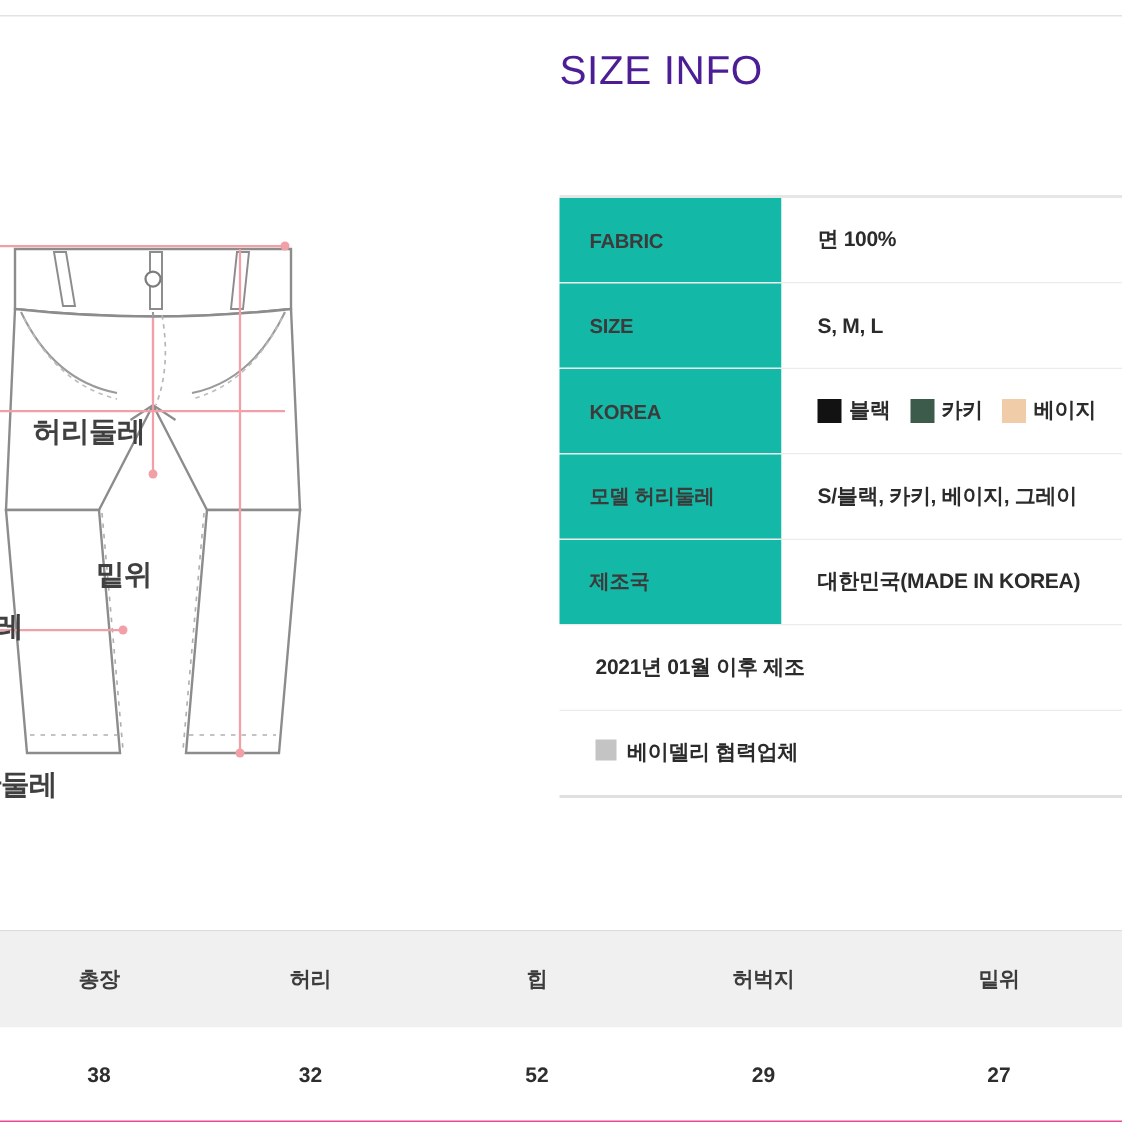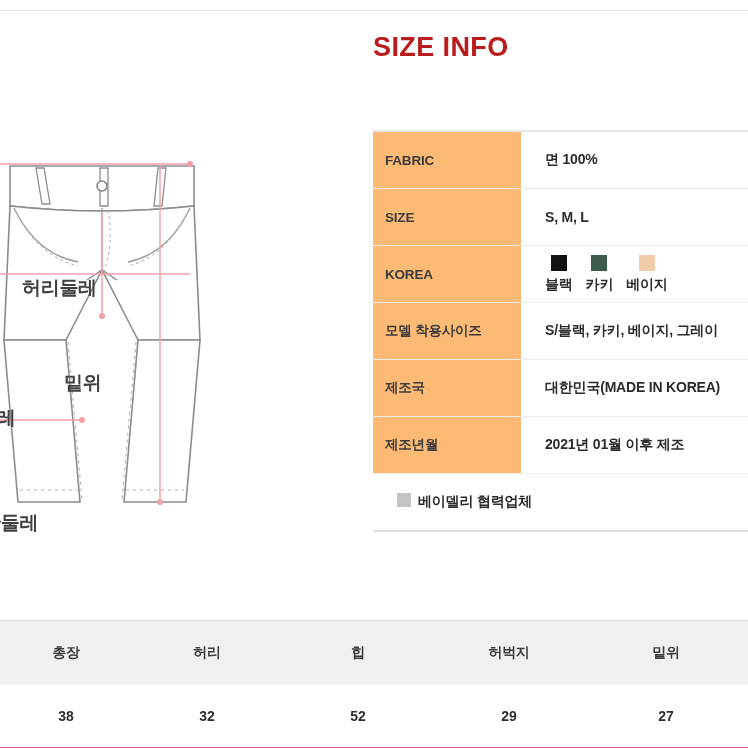--- a/index.html
+++ b/index.html
@@ -26,23 +26,23 @@
     top: 10px;
     width: 748px;
     height: 1px;
     background: #e3e3e3;
   }
 
   
   .heading {
     position: absolute;
     font-size: 27px;
-    font-weight: 700;
+    font-weight: 400;
     letter-spacing: 0.4px;
-    color: #b91c1c;
+    color: #4c1d95;
     white-space: nowrap;
   }
   #heading-right { left: 373px; top: 32px; }
 
   
   #diagram-panel {
     position: absolute;
     left: 0;
     top: 120px;
     width: 250px;
@@ -76,47 +76,47 @@
     border-top: 2px solid #e6e6e6;
   }
   .spec-row {
     display: flex;
     align-items: stretch;
     border-bottom: 1px solid #ececec;
   }
   .spec-row:last-child { border-bottom: 2px solid #e0e0e0; }
   .spec-key {
     flex: 0 0 148px;
-    background: #fdba74;
+    background: #14b8a6;
     color: #3b3b3b;
     font-size: 13.5px;
     font-weight: 700;
     letter-spacing: -0.2px;
     display: flex;
     align-items: center;
-    padding-left: 12px;
+    padding-left: 20px;
     box-sizing: border-box;
     min-height: 56px;
   }
   .spec-val {
     flex: 1 1 auto;
     background: #ffffff;
     color: #2b2b2b;
     font-size: 14px;
     font-weight: 600;
     letter-spacing: -0.2px;
     display: flex;
     align-items: center;
     padding-left: 24px;
     box-sizing: border-box;
     min-height: 56px;
     white-space: nowrap;
   }
   .swatch-list { display: flex; align-items: center; gap: 13px; }
-  .swatch-item { display: flex; align-items: center; gap: 5px; flex-direction: column; }
+  .swatch-item { display: flex; align-items: center; gap: 5px; }
   .swatch-chip {
     width: 16px;
     height: 16px;
     display: inline-block;
     flex: 0 0 16px;
   }
   .redact-chip {
     width: 14px;
     height: 14px;
     background: #c4c4c4;
@@ -265,31 +265,30 @@
           </span>
           <span class="swatch-item">
             <span class="swatch-chip" id="chip2" style="background: rgb(240, 205, 168);"></span>
             <span>베이지</span>
           </span>
         </span>
       </div>
     </div>
 
     <div class="spec-row">
-      <div class="spec-key">모델 착용사이즈</div>
+      <div class="spec-key">모델 허리둘레</div>
       <div class="spec-val">S/블랙, 카키, 베이지, 그레이</div>
     </div>
 
     <div class="spec-row">
       <div class="spec-key">제조국</div>
       <div class="spec-val">대한민국(MADE IN KOREA)</div>
     </div>
 
     <div class="spec-row">
-      <div class="spec-key">제조년월</div>
       <div class="spec-val">2021년 01월 이후 제조</div>
     </div>
 
     <div class="spec-row">
       <div class="spec-val">
         <span class="maker-line">
           <span class="redact-chip" style="background: rgb(196, 196, 196);"></span>
           <span>베이델리 협력업체</span>
         </span>
       </div>

